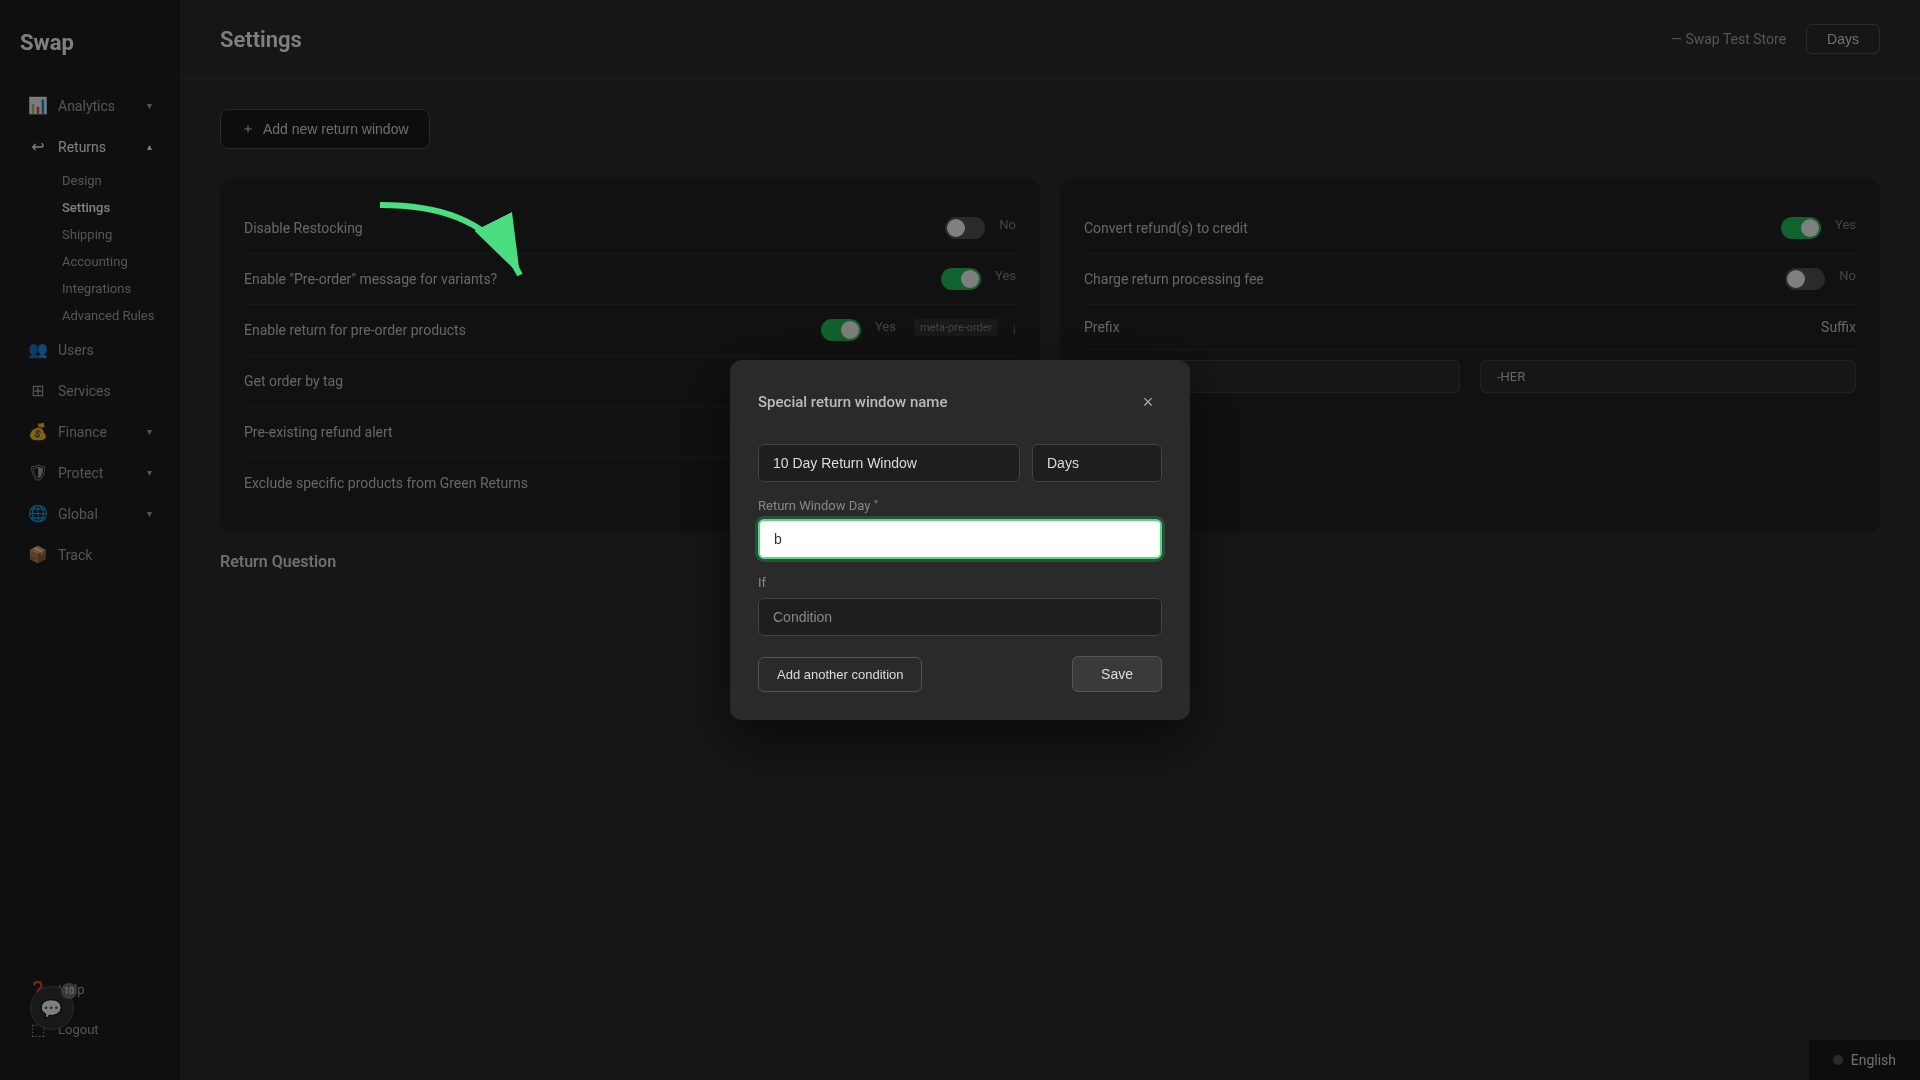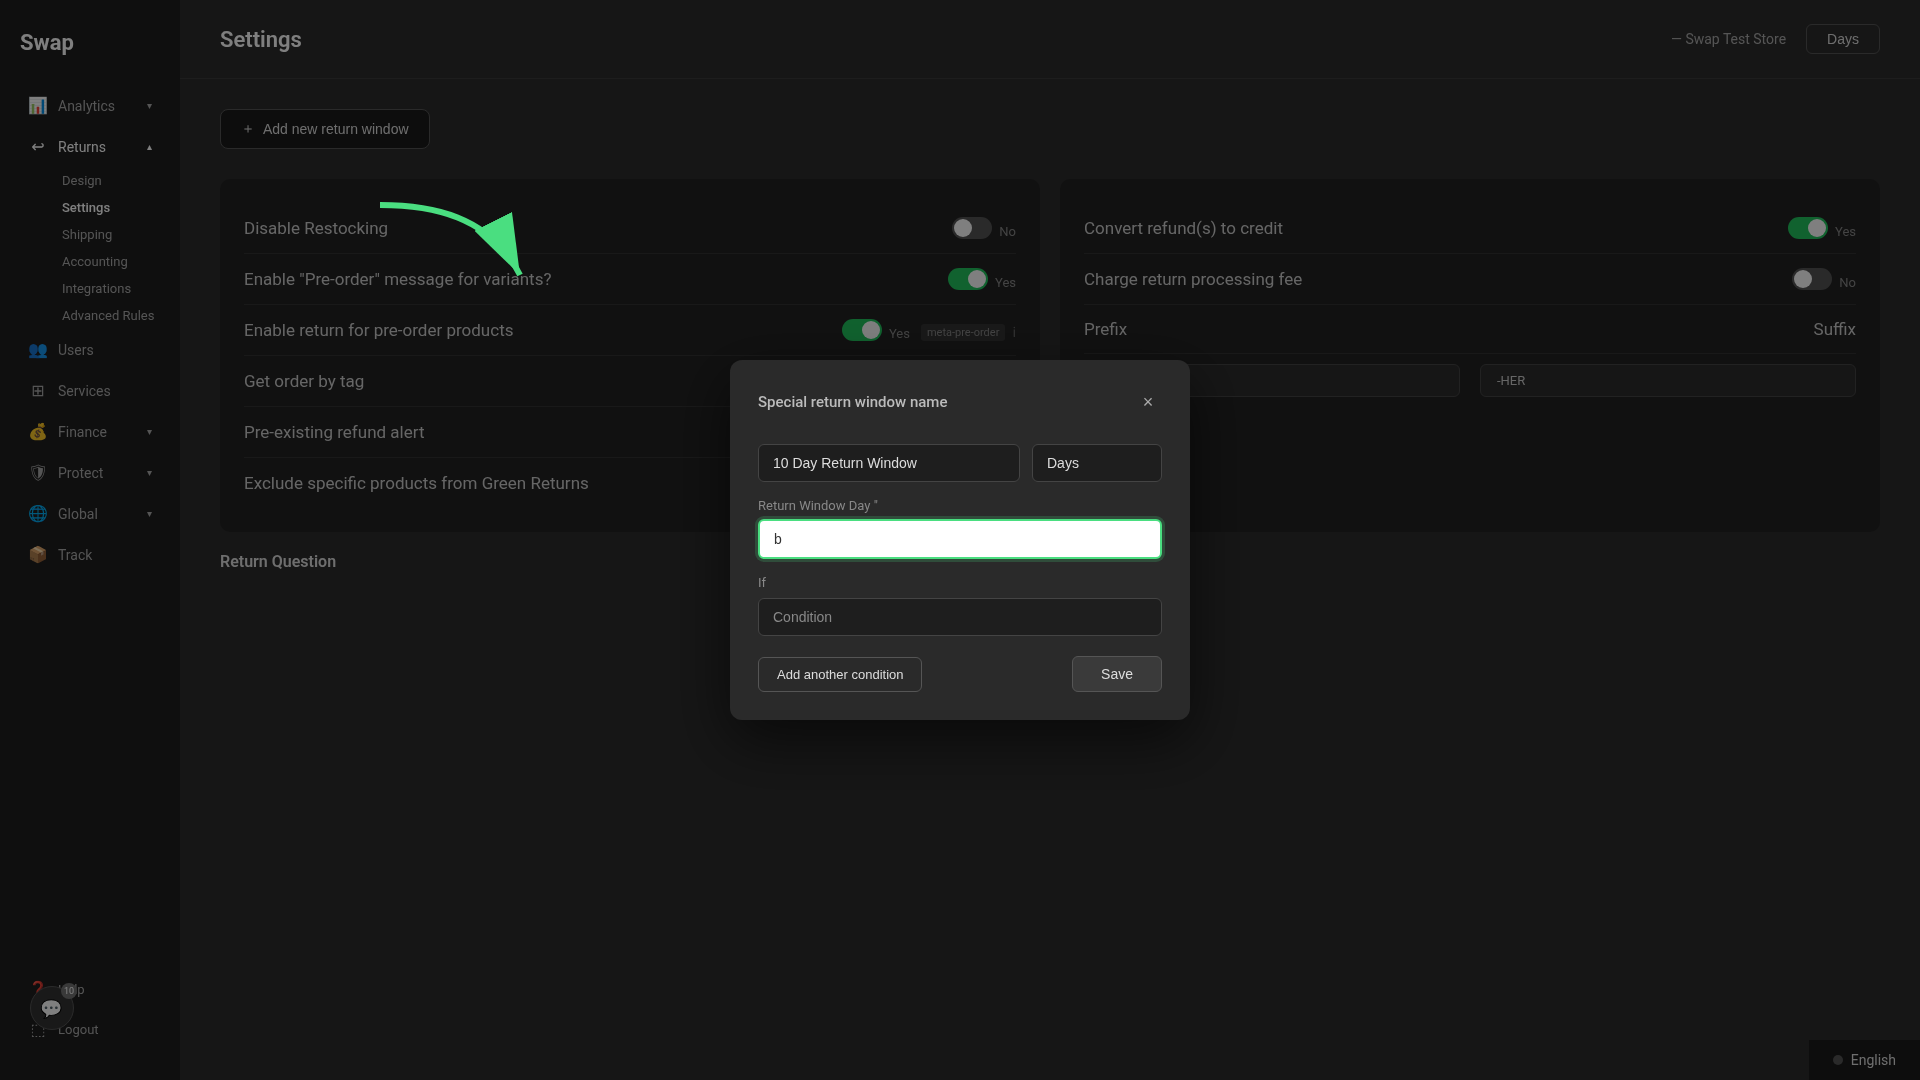--- a/index.html
+++ b/index.html
@@ -132,27 +132,27 @@
     }
     .setting-row {
       display: flex;
       align-items: center;
       justify-content: space-between;
       padding: 14px 0;
       border-bottom: 1px solid #333;
     }
     .setting-row:last-child { border-bottom: none; }
     .setting-label {
-      font-size: 17px;
+      font-size: 14px;
       color: #ccc;
     }
     .setting-right {
       display: flex;
-      align-items: flex-end;
-      gap: 7px;
+      align-items: flex-start;
+      gap: 14px;
     }
     .setting-value {
       font-size: 13px;
       color: #888;
     }
 
     
     .toggle {
       width: 40px;
       height: 22px;

